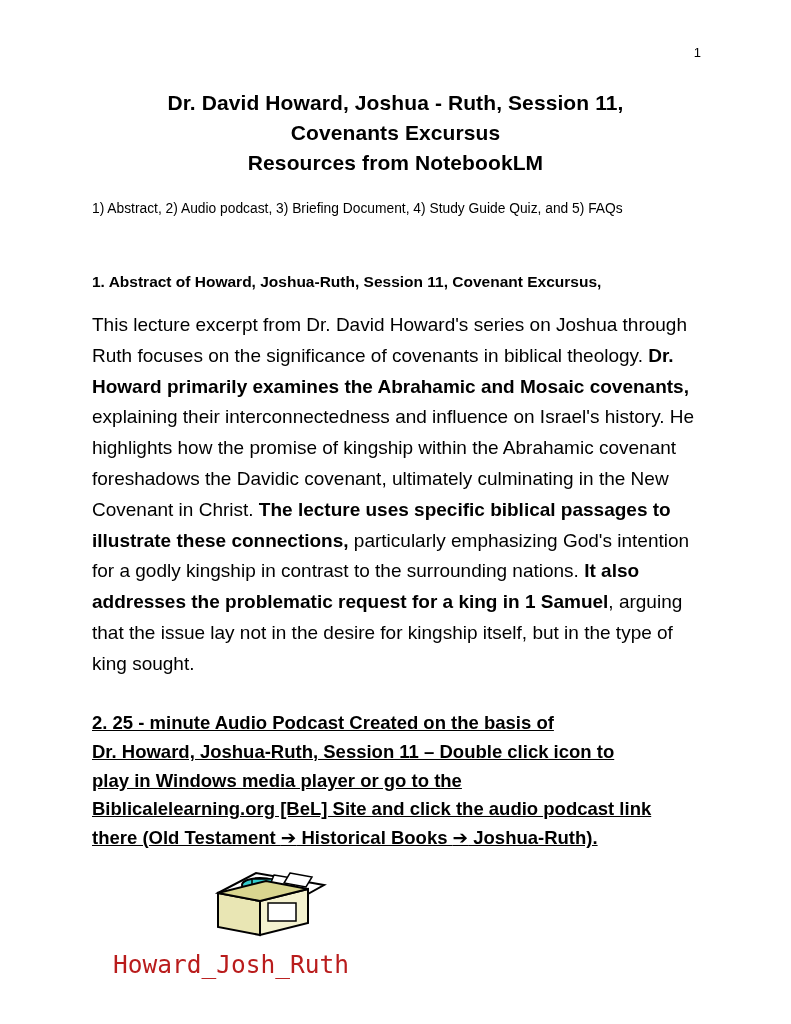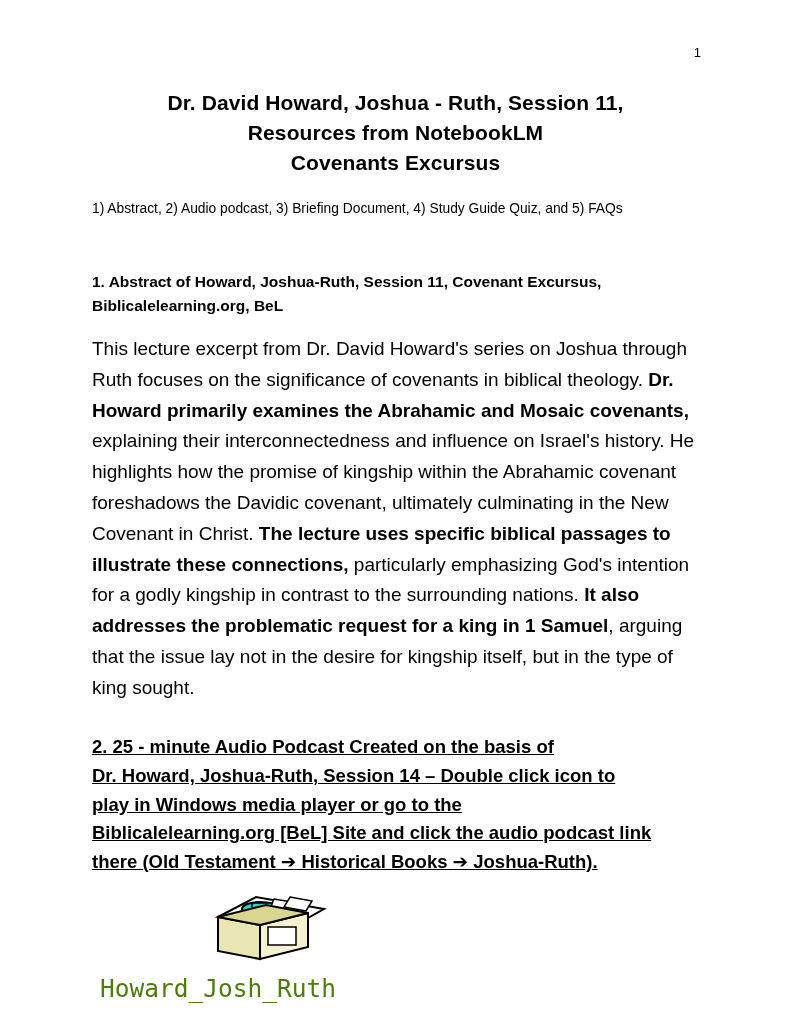--- a/index.html
+++ b/index.html
@@ -91,64 +91,63 @@
   }
   .file-icon {
     position: absolute;
     left: 120px;
     top: 0px;
     width: 118px;
     height: 68px;
   }
   .file-label {
     position: absolute;
-    left: 8px;
+    left: 21px;
     top: 78px;
     width: 470px;
     font-family: "DejaVu Sans Mono", monospace;
     font-size: 24.5px;
     line-height: 1.32;
     letter-spacing: 0px;
-    color: #4d7c0f;
+    color: #b91c1c;
   }
   .file-label .l2 {
     display: block;
     padding-left: 28px;
   }
 </style>
 </head>
 <body>
 
 <div class="page">
 
   <div class="page-number">1</div>
 
   <div class="content">
 
     <h1 class="doc-title">
       <span class="title-line">Dr. David Howard, Joshua - Ruth, Session 11,</span>
+      <span class="title-line">Covenants Excursus</span>
       <span class="title-line">Resources from NotebookLM</span>
-      <span class="title-line">Covenants Excursus</span>
     </h1>
 
     <div class="subtitle-list">1) Abstract, 2) Audio podcast, 3) Briefing Document, 4) Study Guide Quiz, and 5) FAQs</div>
 
     <div class="sec1-wrap">
       <h2 class="section-head">
         <span>1. Abstract of Howard, Joshua-Ruth, Session 11, Covenant Excursus,</span><br>
-        <span>Biblicalelearning.org, BeL</span>
       </h2>
 
       <p class="abstract-body"><span>This lecture excerpt from Dr. David Howard's series on Joshua through Ruth focuses on the significance of covenants in biblical theology. </span><b>Dr. Howard primarily examines the Abrahamic and Mosaic covenants,</b><span> explaining their interconnectedness and influence on Israel's history. He highlights how the promise of kingship within the Abrahamic covenant foreshadows the Davidic covenant, ultimately culminating in the New Covenant in Christ. </span><b>The lecture uses specific biblical passages to illustrate these connections,</b><span> particularly emphasizing God's intention for a godly kingship in contrast to the surrounding nations. </span><b>It also addresses the problematic request for a king in 1 Samuel</b><span>, arguing that the issue lay not in the desire for kingship itself, but in the type of king sought.</span></p>
     </div>
 
     <div class="sec2-wrap">
       <h2 class="section-head-big">
         <span>2.  25 - minute Audio Podcast Created on the basis of</span><br>
-        <span>Dr. Howard, Joshua-Ruth, Session 14 –  Double click icon to</span><br>
+        <span>Dr. Howard, Joshua-Ruth, Session 11 –  Double click icon to</span><br>
         <span>play in Windows media player or go to the</span><br>
         <span>Biblicalelearning.org [BeL] Site and click the audio podcast link</span><br>
         <span>there (Old Testament </span><span class="arrow">➔</span><span> Historical Books </span><span class="arrow">➔</span><span> Joshua-Ruth).</span>
       </h2>
 
       <div class="file-block">
         <div class="file-icon">
           <svg viewBox="0 0 118 68" width="118" height="68" xmlns="http://www.w3.org/2000/svg">
 
             <polygon points="6,22 44,2 112,14 76,34" fill="#ffffff" stroke="#000000" stroke-width="2"></polygon>

